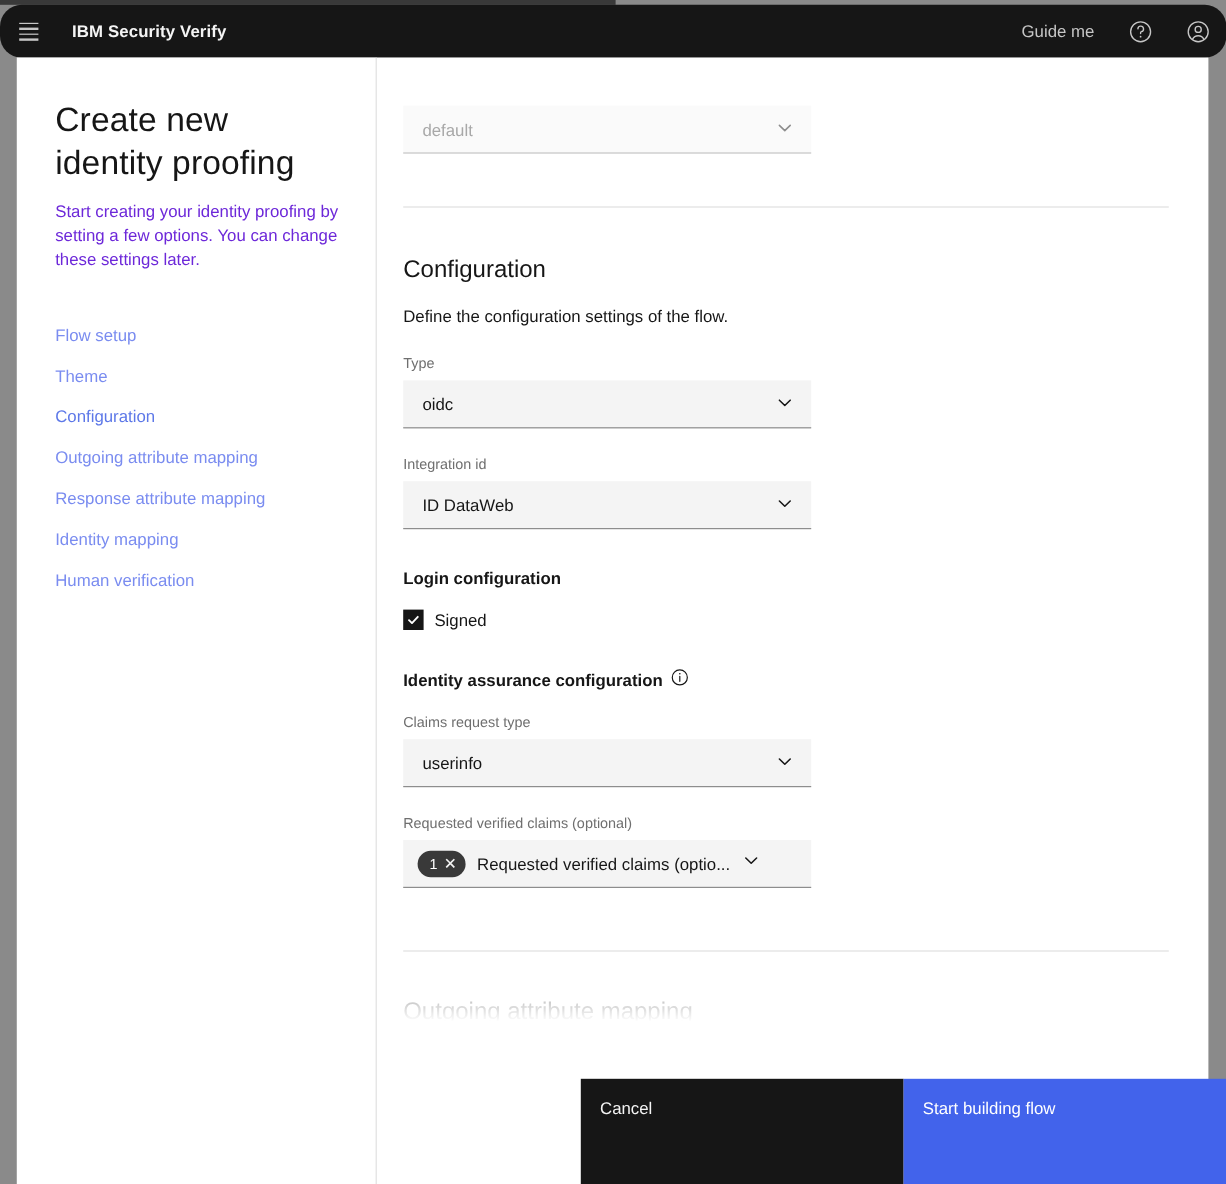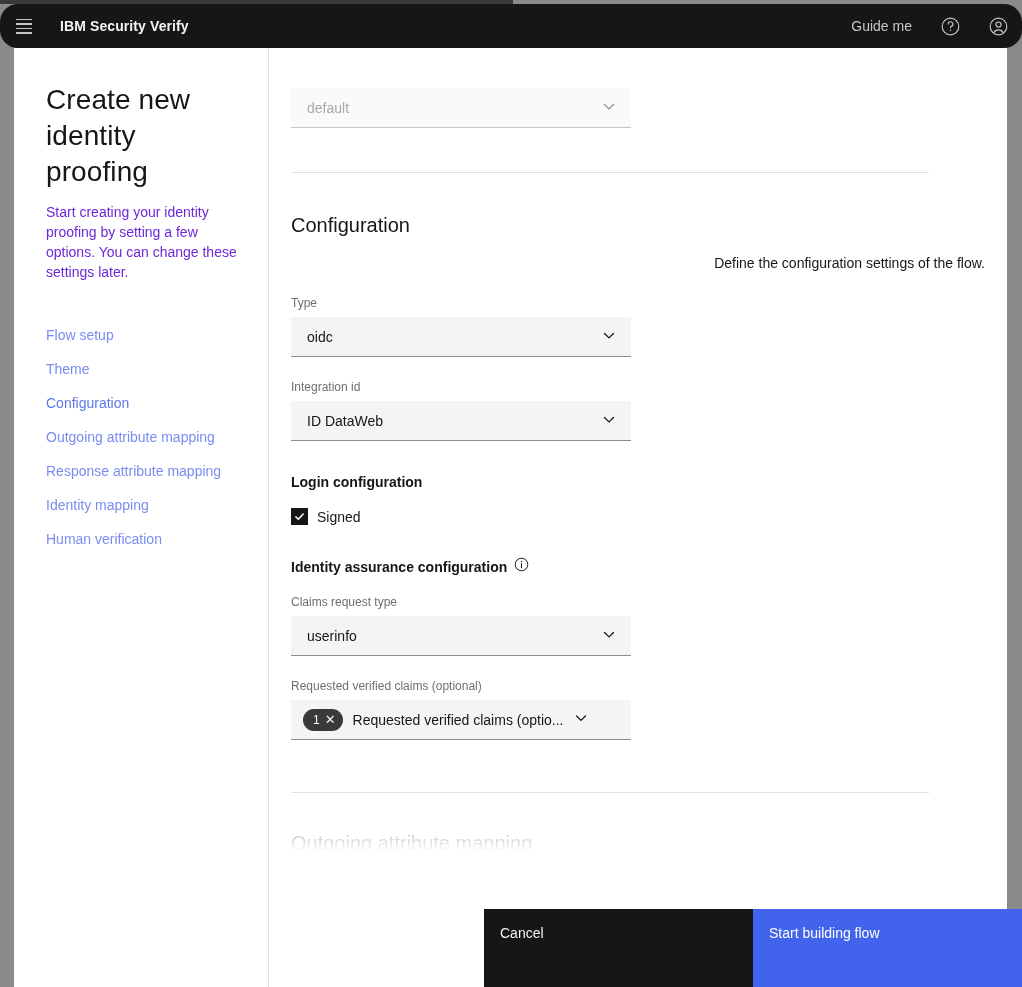--- a/index.html
+++ b/index.html
@@ -59,21 +59,21 @@
   .modal {
     position: absolute; top: 48px; left: 14px;
     width: 993px; height: 939px;
     background: #ffffff;
     display: flex;
     overflow: hidden;
   }
 
   
   .left-pane {
-    width: 255px; flex: none;
+    width: 300px; flex: none;
     border-right: 1px solid #e0e0e0;
     padding: 34px 28px 0 32px;
     background: #ffffff;
   }
   .pane-title {
     font-size: 28px; font-weight: 400; line-height: 36px;
     color: #161616; letter-spacing: .1px;
   }
   .pane-desc {
     margin-top: 12px;
@@ -128,21 +128,20 @@
   }
   .select .txt { overflow: hidden; white-space: nowrap; text-overflow: ellipsis; }
 
   .section-title {
     font-size: 20px; font-weight: 400; color: #161616;
     line-height: 28px;
   }
   .section-desc {
     font-size: 14px; color: #161616; line-height: 20px;
     margin-top: 14px;
-    text-align: right;
   }
   .sub-heading {
     font-size: 14px; font-weight: bold; color: #161616;
     line-height: 18px;
     display: flex; align-items: center; gap: 7px;
   }
 
   .checkbox-row {
     display: flex; align-items: center; gap: 9px; cursor: pointer;
   }
@@ -181,21 +180,21 @@
   .fade-section {
     margin-top: 36px;
     -webkit-mask-image: linear-gradient(to bottom, rgba(0,0,0,.55) 0%, rgba(0,0,0,0) 80%);
     mask-image: linear-gradient(to bottom, rgba(0,0,0,.55) 0%, rgba(0,0,0,0) 80%);
     opacity: .55;
   }
 
   
   .footer-actions {
     position: absolute; left: 484px; bottom: 0;
-    width: 538px; height: 78px;
+    width: 538px; height: 88px;
     display: flex; z-index: 5; justify-content: center;
   }
   .btn {
     flex: 1; border: none;
     font-family: "Liberation Sans", sans-serif;
     font-size: 14px; text-align: left;
     padding: 0 16px; cursor: pointer;
     display: flex; align-items: flex-start; padding-top: 16px;
   }
   .btn-cancel { background: #161616; color: #f4f4f4; }

